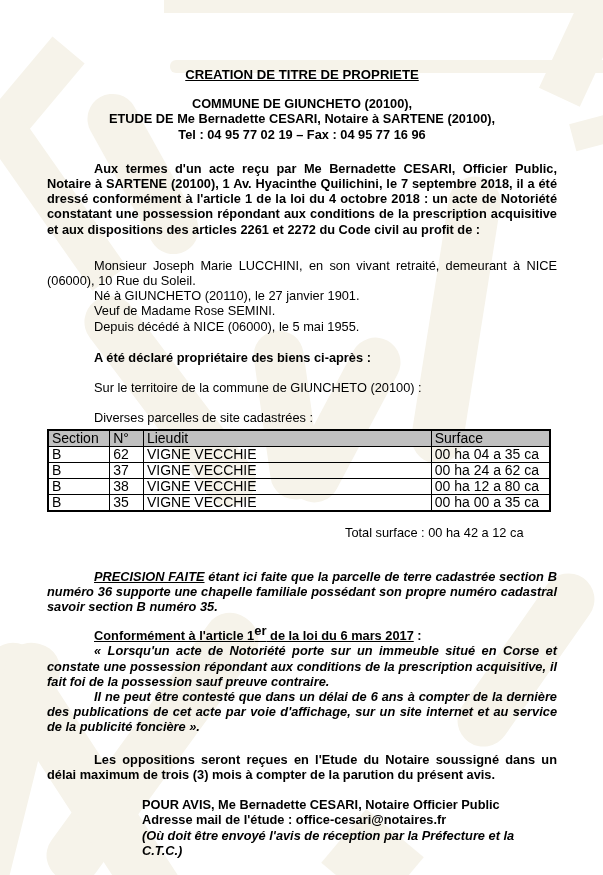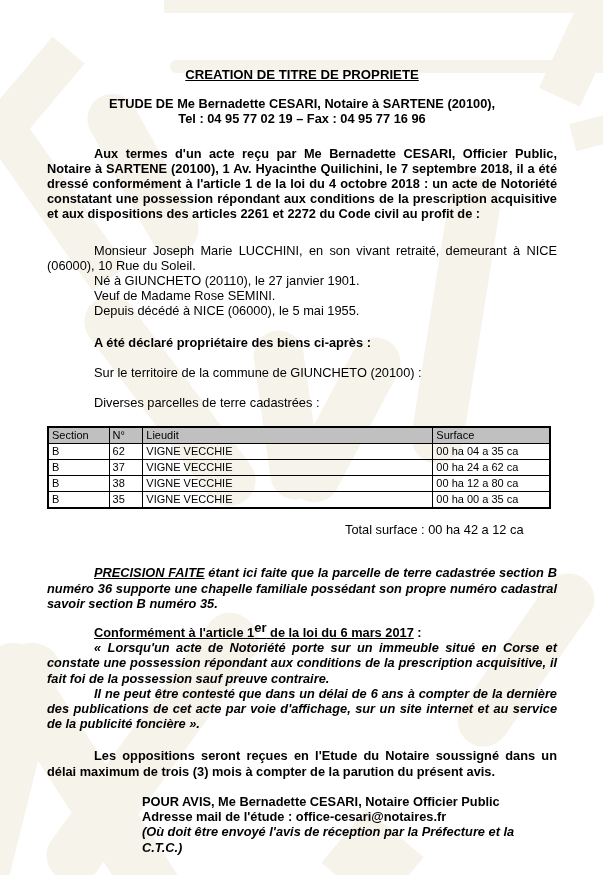--- a/index.html
+++ b/index.html
@@ -38,25 +38,25 @@
   .title { margin-top:67px; font-size:13.2px; font-weight:bold; text-align:center; }
   .title span { text-decoration:underline; }
   .header-block { margin-top:14px; text-align:center; font-weight:bold; }
   .intro { margin-top:19px; }
   .benef-main { margin-top:21px; }
   .declared { margin-top:16px; }
   .territory { margin-top:15px; }
   .parcels { margin-top:15px; }
 
   table.parcel-table {
-    margin-top:16px;
+    margin-top:4px;
     border-collapse:collapse;
     border:2px solid #000;
     width:504px;
-    font-size:11px;
+    font-size:14px;
   }
   .parcel-table th, .parcel-table td {
     border:1px solid #000;
     font-weight:normal;
     text-align:left;
     padding:0 3px;
     height:15px;
     line-height:15px;
     white-space:nowrap;
   }
@@ -97,36 +97,37 @@
     <div class="wm r" style="left:57px; top:622px; width:55px; height:320px; transform:rotate(-33deg);"></div>
     <div class="wm r" style="left:-20px; top:640px; width:55px; height:260px; transform:rotate(14deg);"></div>
     <div class="wm" style="left:335px; top:825px; width:75px; height:70px; transform:rotate(40deg);"></div>
   </div>
 
   <div class="content">
 
     <p class="title"><span>CREATION DE TITRE DE PROPRIETE</span></p>
 
     <div class="header-block">
+      <p>COMMUNE DE GIUNCHETO (20100),</p>
       <p>ETUDE DE Me Bernadette CESARI, Notaire à SARTENE (20100),</p>
       <p>Tel : 04 95 77 02 19 – Fax : 04 95 77 16 96</p>
     </div>
 
     <p class="intro b j ind">Aux termes d'un acte reçu par Me Bernadette CESARI, Officier Public, Notaire à SARTENE (20100), 1 Av. Hyacinthe Quilichini, le 7 septembre 2018, il a été dressé conformément à l'article 1 de la loi du 4 octobre 2018 : un acte de Notoriété constatant une possession répondant aux conditions de la prescription acquisitive et aux dispositions des articles 2261 et 2272 du Code civil au profit de :</p>
 
     <p class="benef-main j ind">Monsieur Joseph Marie LUCCHINI, en son vivant retraité, demeurant à NICE (06000), 10 Rue du Soleil.</p>
     <p class="pl">Né à GIUNCHETO (20110), le 27 janvier 1901.</p>
     <p class="pl">Veuf de Madame Rose SEMINI.</p>
     <p class="pl">Depuis décédé à NICE (06000), le 5 mai 1955.</p>
 
     <p class="declared b pl">A été déclaré propriétaire des biens ci-après :</p>
 
     <p class="territory pl">Sur le territoire de la commune de GIUNCHETO (20100) :</p>
 
-    <p class="parcels pl">Diverses parcelles de terre cadastrées :</p>
+    <p class="parcels pl">Diverses parcelles de site cadastrées :</p>
 
     <table class="parcel-table">
       <tbody>
           <tr>
         <th class="col-section">Section</th>
         <th class="col-num">N°</th>
         <th class="col-lieudit">Lieudit</th>
         <th class="col-surface">Surface</th>
       </tr>
       <tr>

